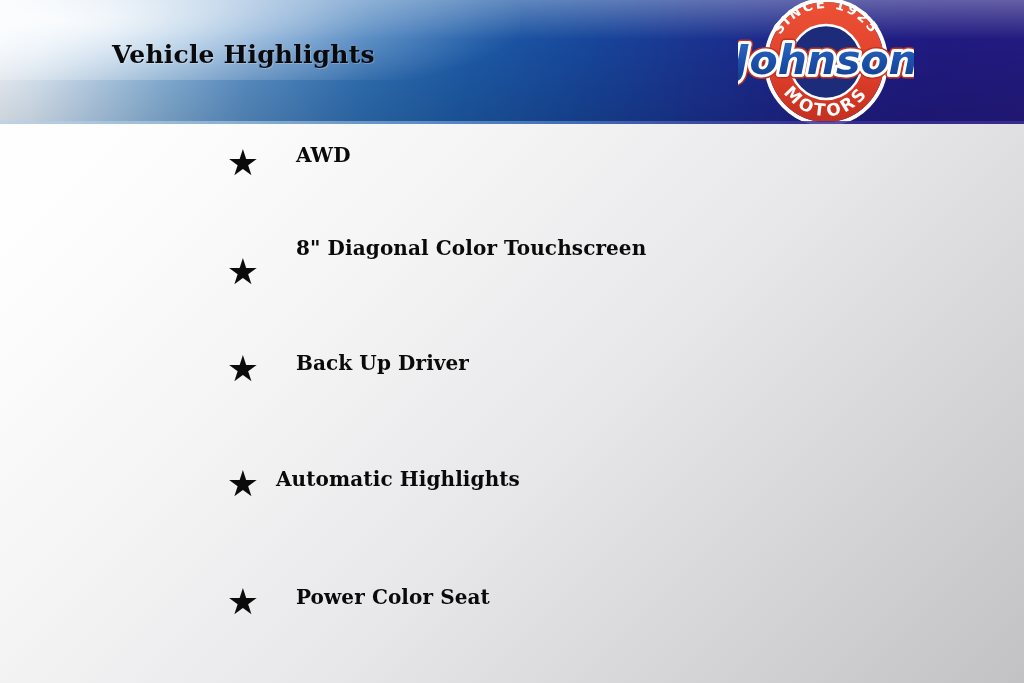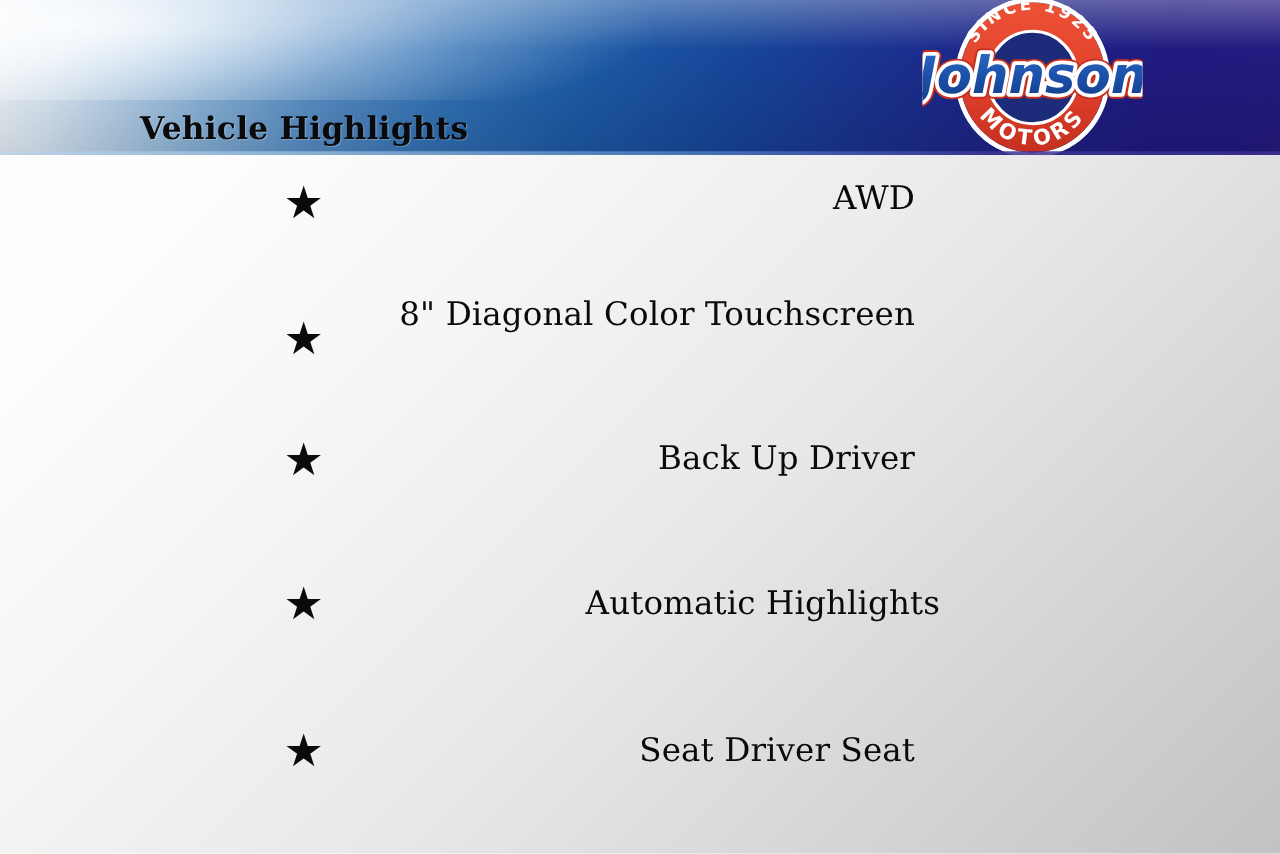--- a/index.html
+++ b/index.html
@@ -77,21 +77,20 @@
     position: absolute;
     left: 112px;
     top: 40px;
     font-family: "DejaVu Serif", serif;
     font-weight: bold;
     font-size: 25px;
     letter-spacing: 0.2px;
     color: #0a0a0c;
     text-shadow: 1px 1px 0 rgba(255,255,255,0.22);
     white-space: nowrap;
-    margin-top: 48px;
   }
 
   
   .logo {
     position: absolute;
     left: 738px;
     top: -2px;
     width: 176px;
     height: 128px;
   }
@@ -119,24 +118,24 @@
     text-align: center;
     font-size: 36px;
     line-height: 1;
     color: #0b0b0b;
     font-family: "DejaVu Sans", sans-serif;
   }
   .hl-text {
     position: absolute;
     left: 296px;
     width: 436px;
-    text-align: right;
+    text-align: left;
     font-family: "DejaVu Serif", serif;
-    font-weight: normal;
-    font-size: 26px;
+    font-weight: bold;
+    font-size: 20px;
     line-height: 1.32;
     color: #0a0a0a;
     letter-spacing: 0.1px;
   }
 </style>
 </head>
 <body>
 
 <div class="slide">
 
@@ -203,17 +202,17 @@
       <div class="hl-text" style="top:226px;">Back Up Driver</div>
     </div>
 
     <div class="hl-row">
       <div class="hl-star" style="top:342px;">★</div>
       <div class="hl-text" style="top:342px; left:276px; width:476px;">Automatic Highlights</div>
     </div>
 
     <div class="hl-row">
       <div class="hl-star" style="top:460px;">★</div>
-      <div class="hl-text" style="top:460px;">Seat Driver Seat</div>
+      <div class="hl-text" style="top:460px;">Power Color Seat</div>
     </div>
 
   </div>
 </div>
 
 </body></html>

